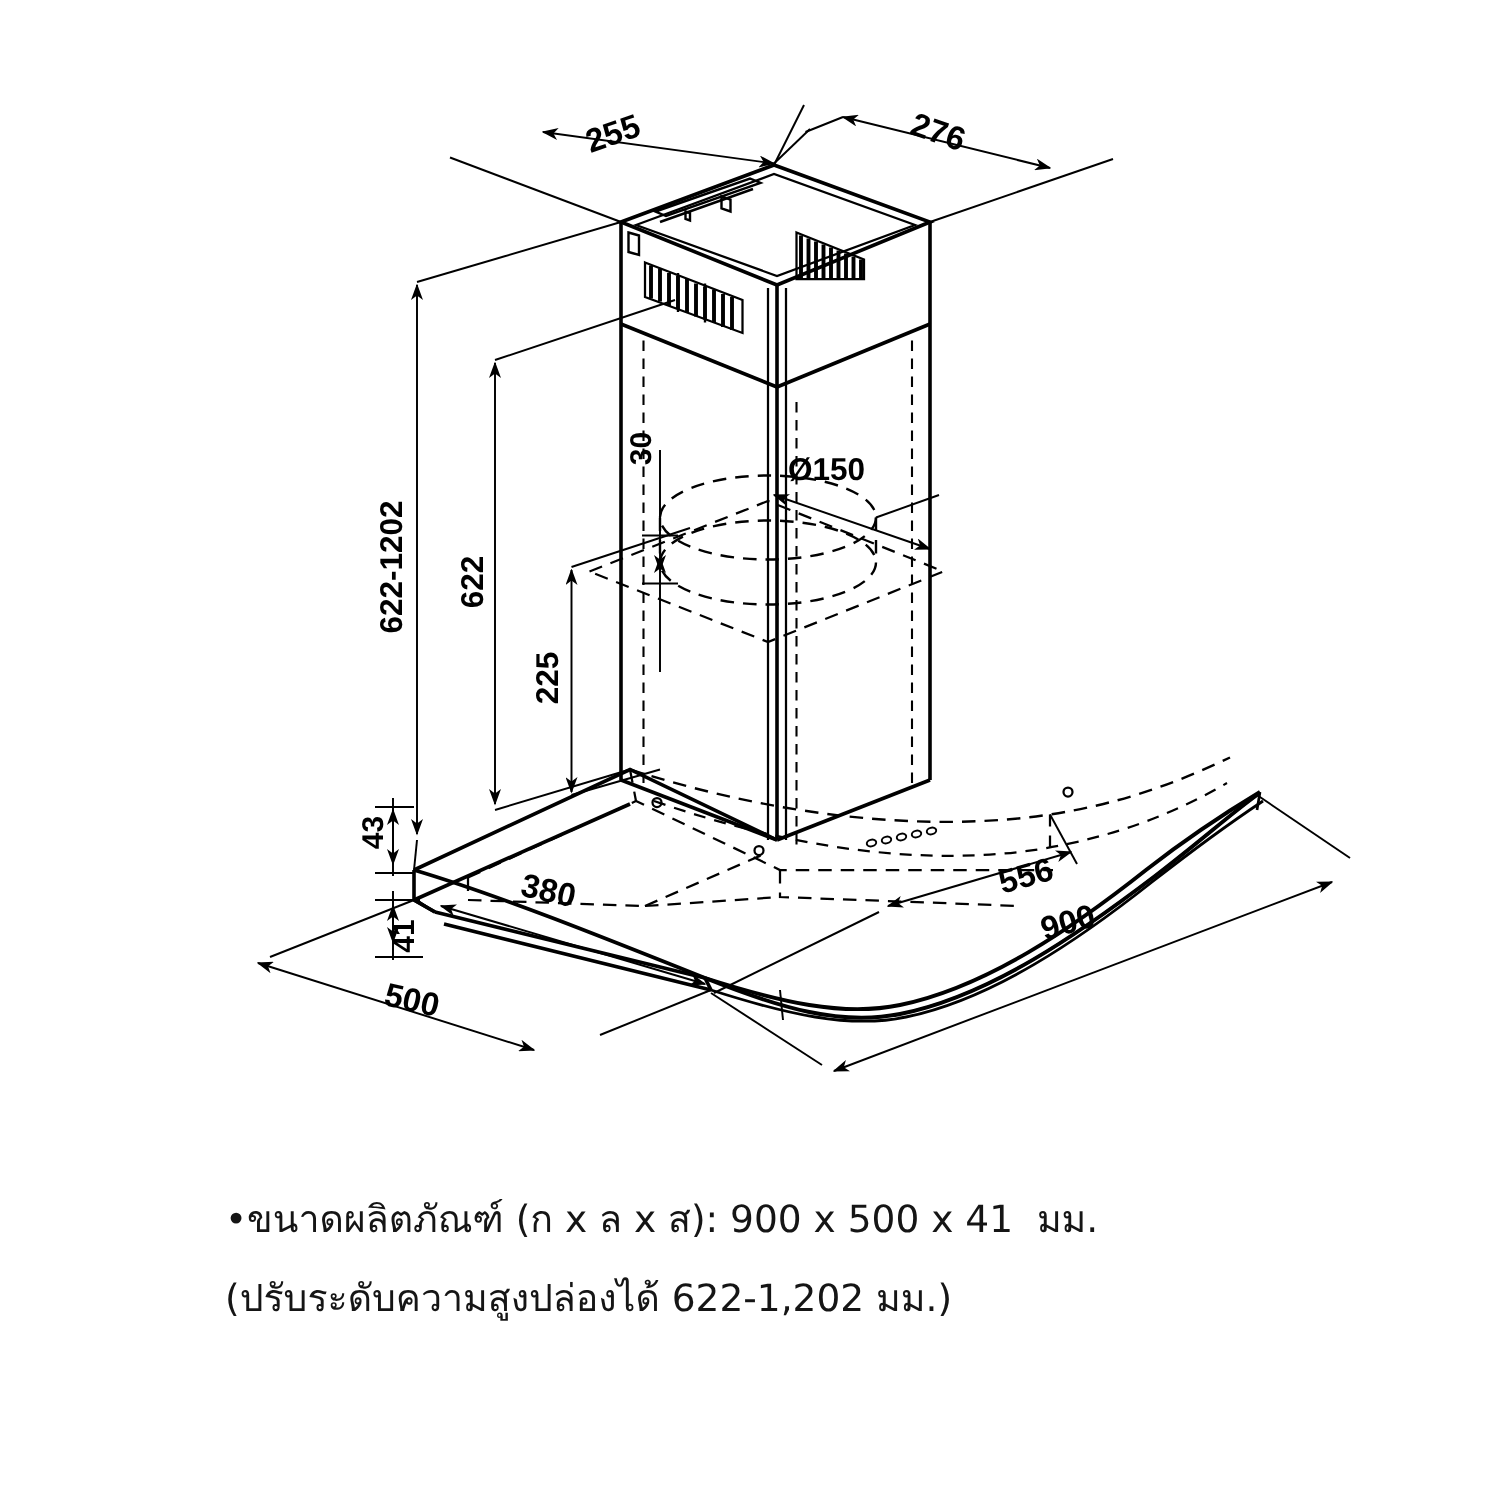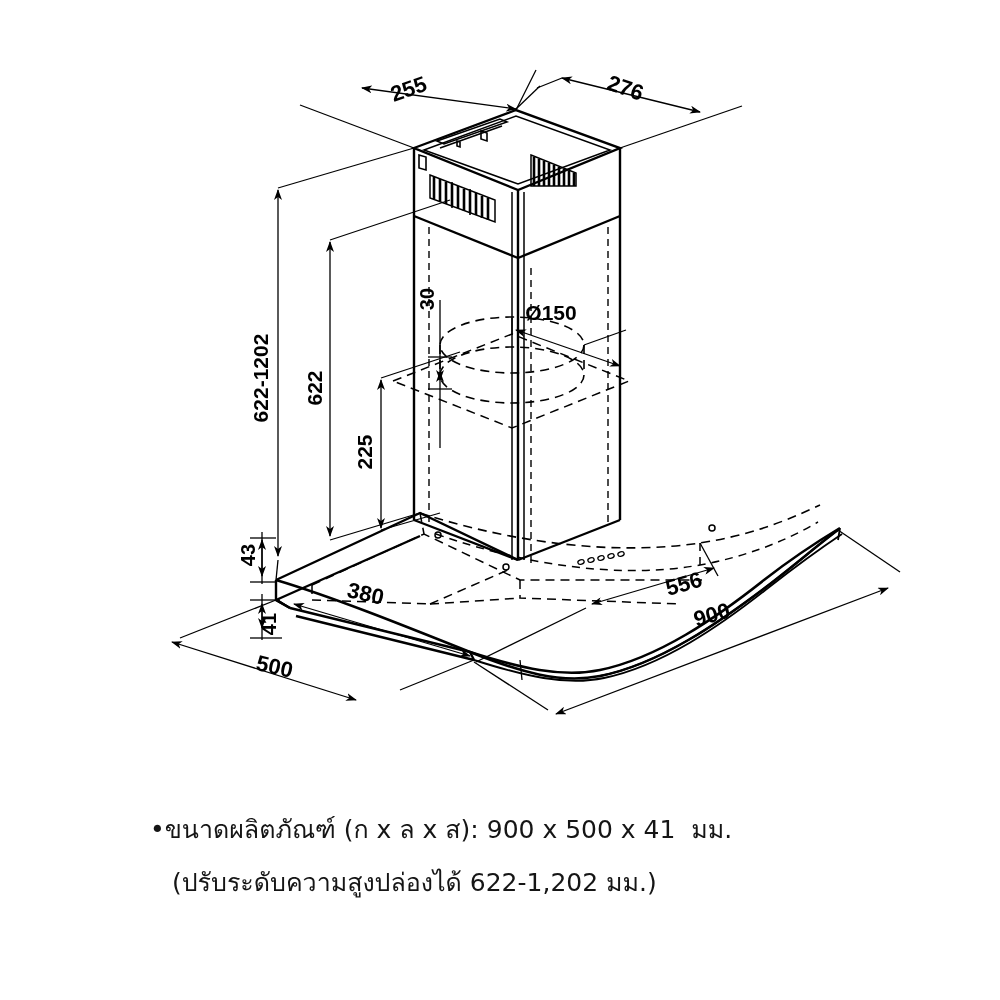--- a/index.html
+++ b/index.html
@@ -33,24 +33,22 @@
   .spec-line {
     font-family: "DejaVu Sans", "Liberation Sans", sans-serif;
     font-size: 25px;
     color: #151515;
     line-height: 1.0;
     white-space: pre;
   }
   .spec-line-1 {
     margin-left: 0px;
     margin-bottom: 28px;
-    margin-top: 17px;
   }
   .spec-line-2 {
-    margin-left: 22px;
   }
 </style>
 </head>
 <body>
 
 <div id="page">
 
   <svg id="drawing-svg" viewBox="0 0 1000 1000">
     <defs>
       <marker id="arrHead" markerWidth="11" markerHeight="8" refX="10" refY="4" orient="auto" markerUnits="userSpaceOnUse">

